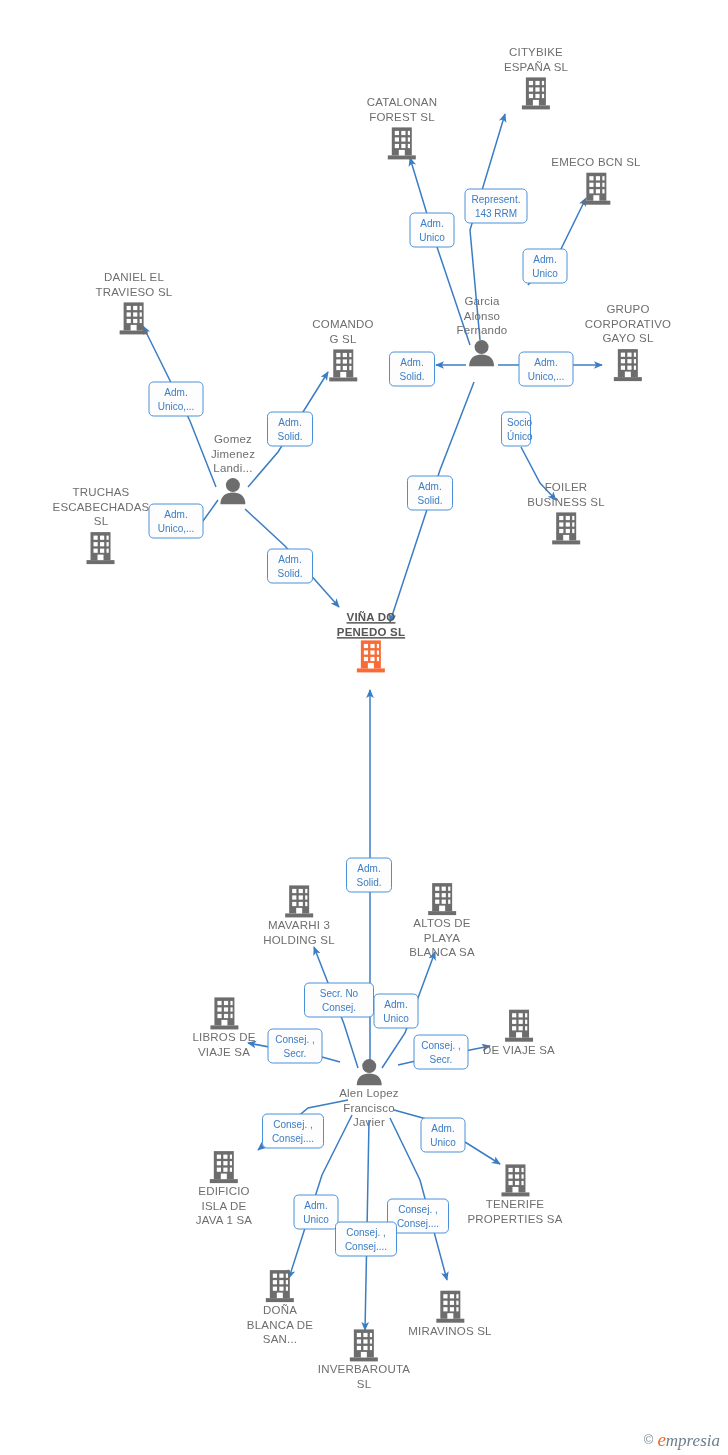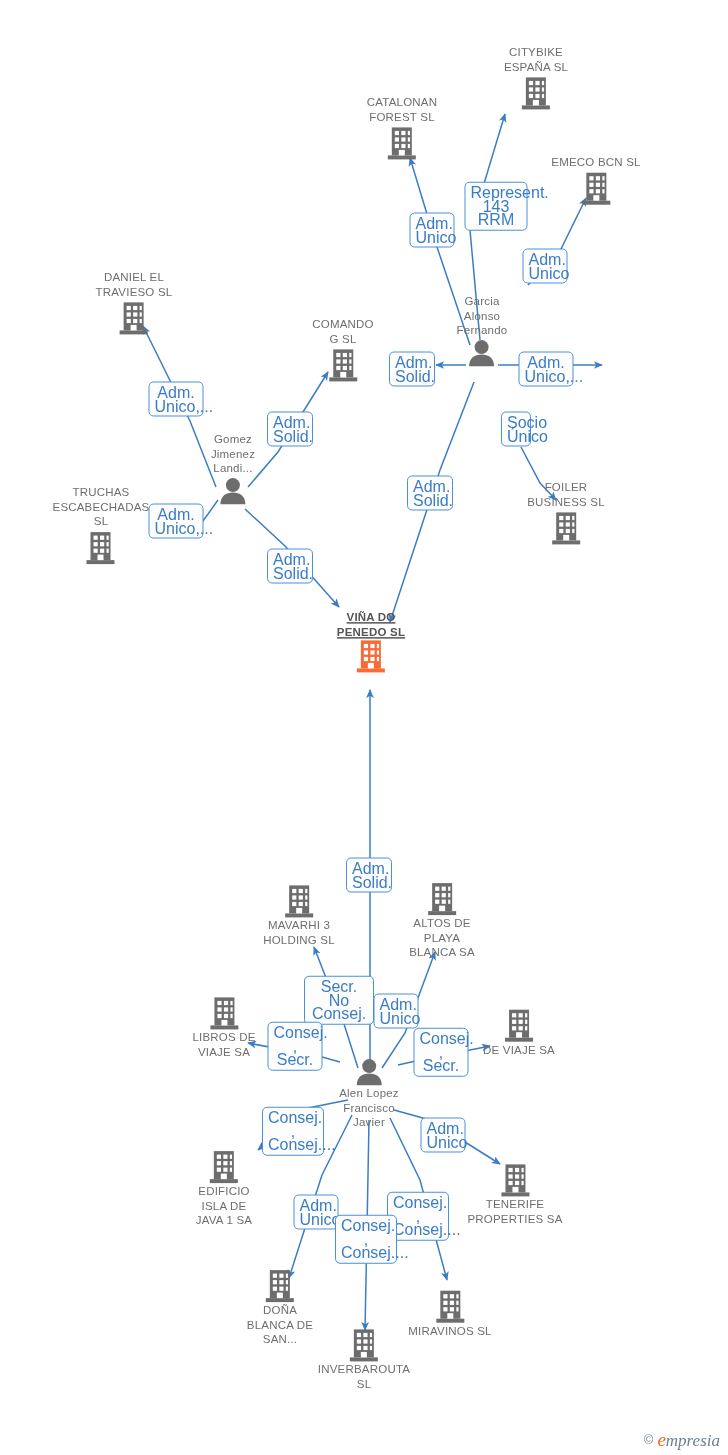--- a/index.html
+++ b/index.html
@@ -23,21 +23,21 @@
   .node .glyph{display:block;margin:0 auto;}
 
   
   .node.person .lbl{color:#6e6e6e;}
   .node.person .glyph{margin-top:1px;}
 
   
   .chip{
     position:absolute;transform:translate(-50%,-50%);
     background:#fdfdfd;border:1.3px solid #4a90d9;border-radius:5px;
-    color:#3b7dc4;font-size:16px;line-height:13.5px;
+    color:#3b7dc4;font-size:10px;line-height:13.5px;
     padding:3px 5px;text-align:center;white-space:pre-line;
     box-sizing:border-box;
   }
 
   
   #watermark{
     position:absolute;right:8px;bottom:6px;
     display:flex;align-items:center;gap:4px;
     font-size:15px;color:#6b7f91;
   }
@@ -171,20 +171,39 @@
       <rect x="8" y="11" width="4.2" height="4.2" fill="#fff"></rect>
         <rect x="14.5" y="11" width="4.2" height="4.2" fill="#fff"></rect>
         <rect x="21" y="11" width="2.2" height="4.2" fill="#fff"></rect>
       <rect x="8" y="17.5" width="4.2" height="4.2" fill="#fff"></rect>
         <rect x="14.5" y="17.5" width="4.2" height="4.2" fill="#fff"></rect>
         <rect x="21" y="17.5" width="2.2" height="4.2" fill="#fff"></rect>
       <rect x="12" y="23.5" width="6" height="5.5" fill="#fff"></rect>
     </svg>
   </div>
 
+  <div class="node company" style="left:628px;top:342px;">
+    <span class="lbl">GRUPO
+CORPORATIVO
+GAYO SL</span>
+    <svg class="glyph" width="30" height="34" viewBox="0 0 30 34">
+      <rect x="5" y="1" width="20" height="28" fill="#6d6d6d"></rect>
+      <rect x="1" y="29" width="28" height="4" fill="#6d6d6d"></rect>
+      <rect x="8" y="4.5" width="4.2" height="4.2" fill="#fff"></rect>
+        <rect x="14.5" y="4.5" width="4.2" height="4.2" fill="#fff"></rect>
+        <rect x="21" y="4.5" width="2.2" height="4.2" fill="#fff"></rect>
+      <rect x="8" y="11" width="4.2" height="4.2" fill="#fff"></rect>
+        <rect x="14.5" y="11" width="4.2" height="4.2" fill="#fff"></rect>
+        <rect x="21" y="11" width="2.2" height="4.2" fill="#fff"></rect>
+      <rect x="8" y="17.5" width="4.2" height="4.2" fill="#fff"></rect>
+        <rect x="14.5" y="17.5" width="4.2" height="4.2" fill="#fff"></rect>
+        <rect x="21" y="17.5" width="2.2" height="4.2" fill="#fff"></rect>
+      <rect x="12" y="23.5" width="6" height="5.5" fill="#fff"></rect>
+    </svg>
+  </div>
 
   <div class="node company" style="left:101px;top:525px;">
     <span class="lbl">TRUCHAS
 ESCABECHADAS
 SL</span>
     <svg class="glyph" width="30" height="34" viewBox="0 0 30 34">
       <rect x="5" y="1" width="20" height="28" fill="#6d6d6d"></rect>
       <rect x="1" y="29" width="28" height="4" fill="#6d6d6d"></rect>
       <rect x="8" y="4.5" width="4.2" height="4.2" fill="#fff"></rect>
         <rect x="14.5" y="4.5" width="4.2" height="4.2" fill="#fff"></rect>

